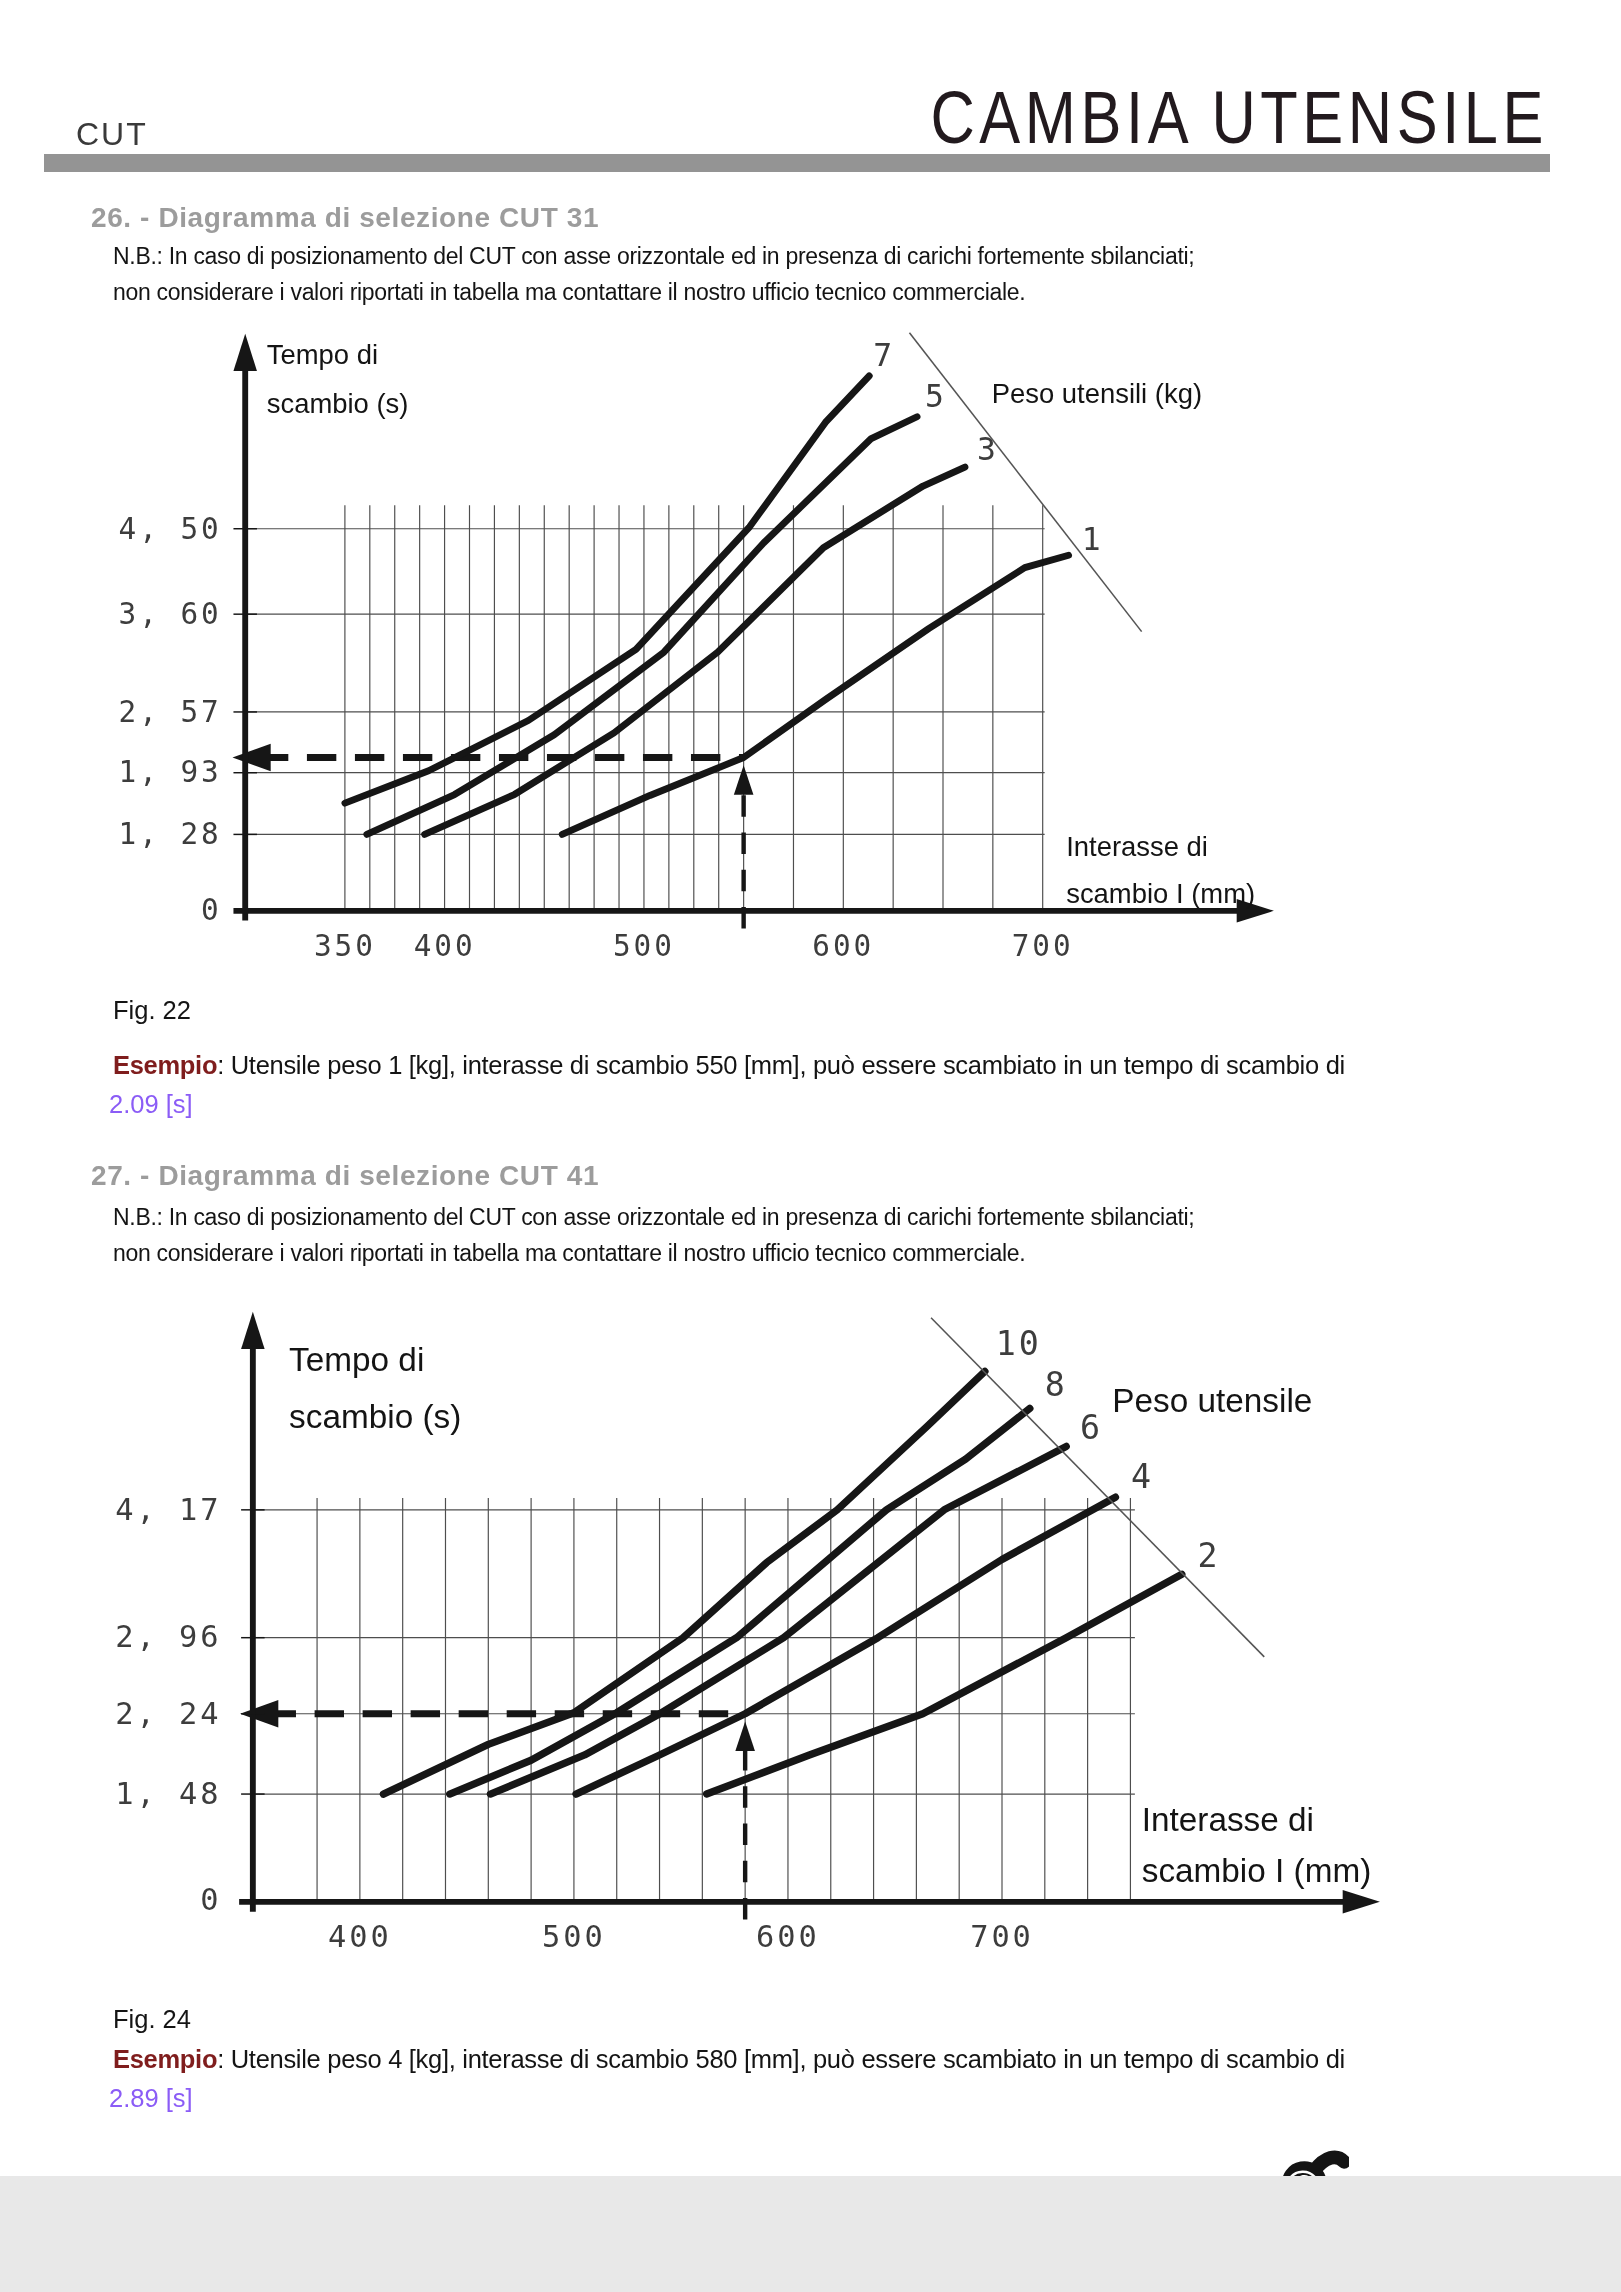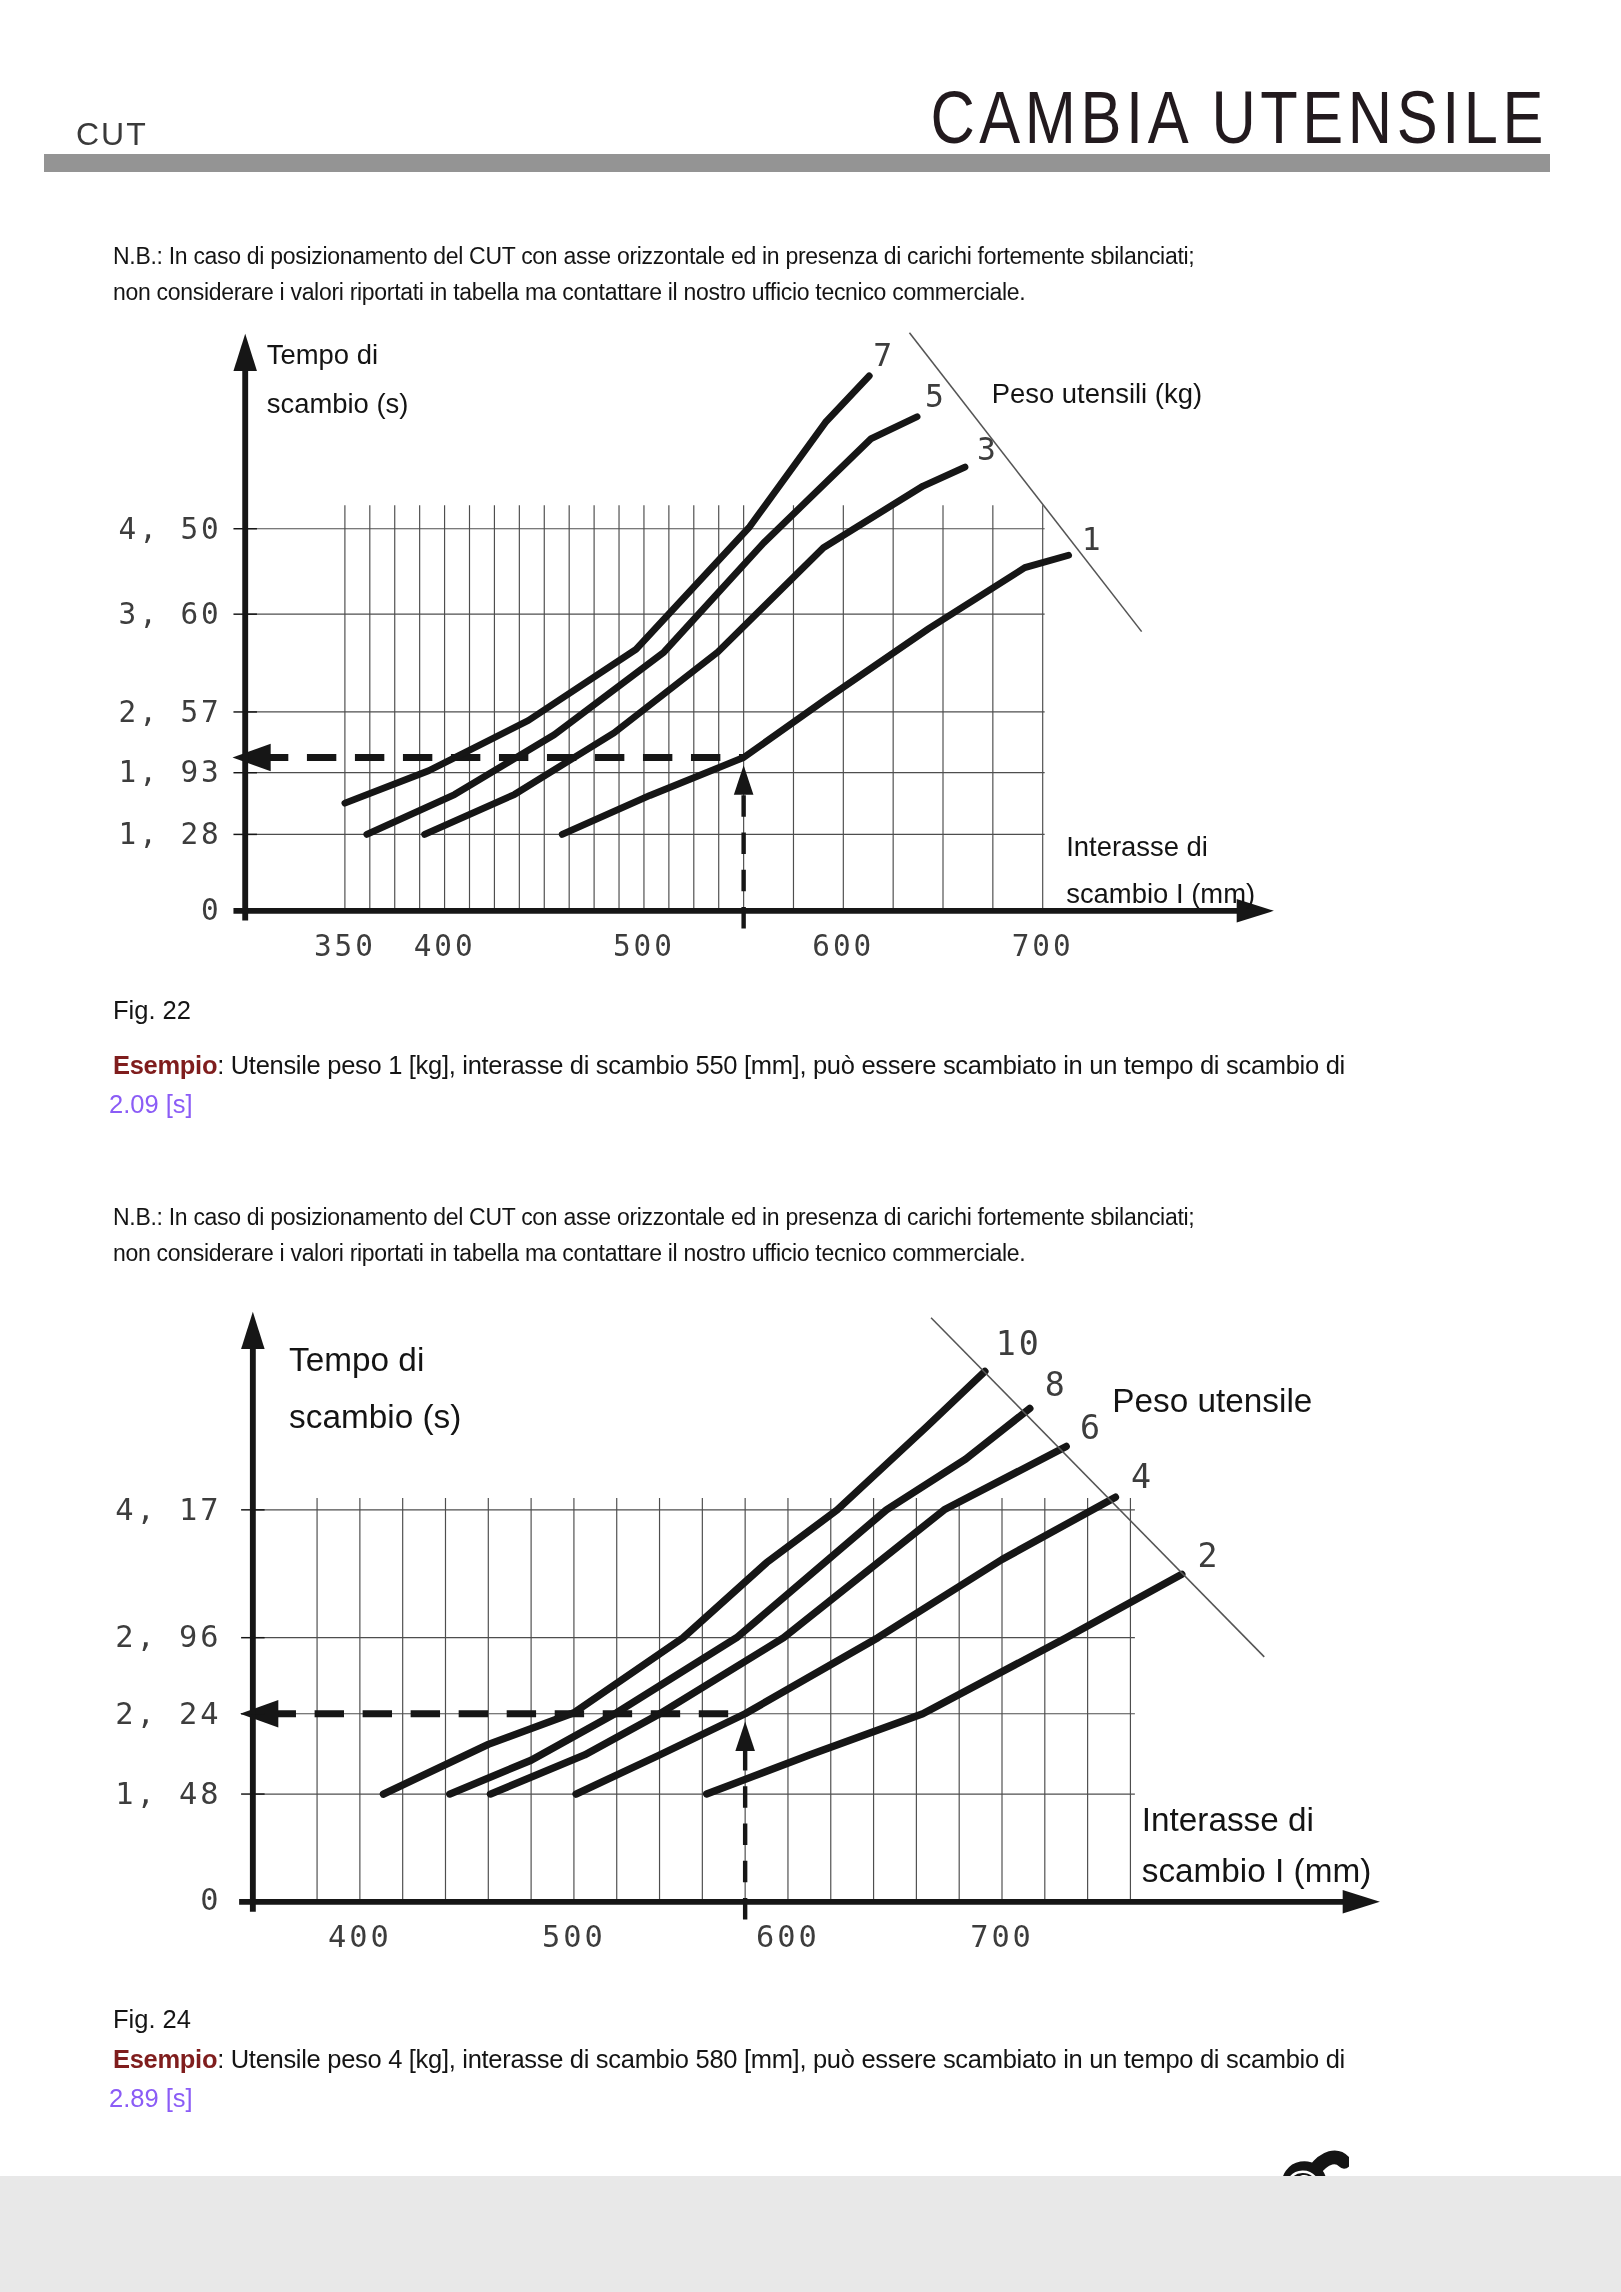--- a/index.html
+++ b/index.html
@@ -52,20 +52,21 @@
 </style>
 </head>
 <body>
 
 <div class="page">
 
   <span class="product-code">CUT</span>
   <div class="doc-title">CAMBIA UTENSILE</div>
   <div class="header-bar"></div>
 
+  <div class="section-heading" style="top:202px">26. - Diagramma di selezione  CUT 31</div>
   <div class="nb-line" style="top:243px">N.B.: In  caso di posizionamento del CUT con asse orizzontale ed in presenza di carichi fortemente sbilanciati;</div>
   <div class="nb-line" style="top:279px">non considerare i valori riportati in tabella ma contattare il nostro ufficio tecnico commerciale.</div>
 
   <svg class="chart" id="chart-cut31" style="top:323px" width="1621" height="676" viewBox="0 330 1654 690">
       <g stroke="#4e4e4e" stroke-width="1.2">
         <line x1="351.75" y1="516" x2="351.75" y2="930"></line>
         <line x1="377.1875" y1="516" x2="377.1875" y2="930"></line>
         <line x1="402.625" y1="516" x2="402.625" y2="930"></line>
         <line x1="428.0625" y1="516" x2="428.0625" y2="930"></line>
         <line x1="453.5" y1="516" x2="453.5" y2="930"></line>
@@ -138,20 +139,21 @@
       <text x="1088" y="922" font-size="28" fill="#141414">scambio  I (mm)</text>
       <text x="1012" y="412" font-size="28" fill="#141414">Peso utensili  (kg)</text>
     </svg>
 
   <div class="fig-caption" style="top:996px">Fig. 22</div>
   <div class="esempio" style="top:1051px">
     <span class="es-label">Esempio</span><span>: Utensile peso 1 [kg], interasse di scambio 550 [mm], può essere scambiato in un tempo di scambio di</span>
   </div>
   <div class="esempio-line2" style="top:1090px">2.09 [s]</div>
 
+  <div class="section-heading" style="top:1160px">27. - Diagramma di selezione  CUT 41</div>
   <div class="nb-line" style="top:1204px">N.B.: In  caso di posizionamento del CUT con asse orizzontale ed in presenza di carichi fortemente sbilanciati;</div>
   <div class="nb-line" style="top:1240px">non considerare i valori riportati in tabella ma contattare il nostro ufficio tecnico commerciale.</div>
 
   <svg class="chart" id="chart-cut41" style="top:1304px" width="1621" height="691" viewBox="0 1330 1654 705">
       <g stroke="#4e4e4e" stroke-width="1.2">
         <line x1="323.52" y1="1528" x2="323.52" y2="1940"></line>
         <line x1="367.2" y1="1528" x2="367.2" y2="1940"></line>
         <line x1="410.88" y1="1528" x2="410.88" y2="1940"></line>
         <line x1="454.56" y1="1528" x2="454.56" y2="1940"></line>
         <line x1="498.24" y1="1528" x2="498.24" y2="1940"></line>

